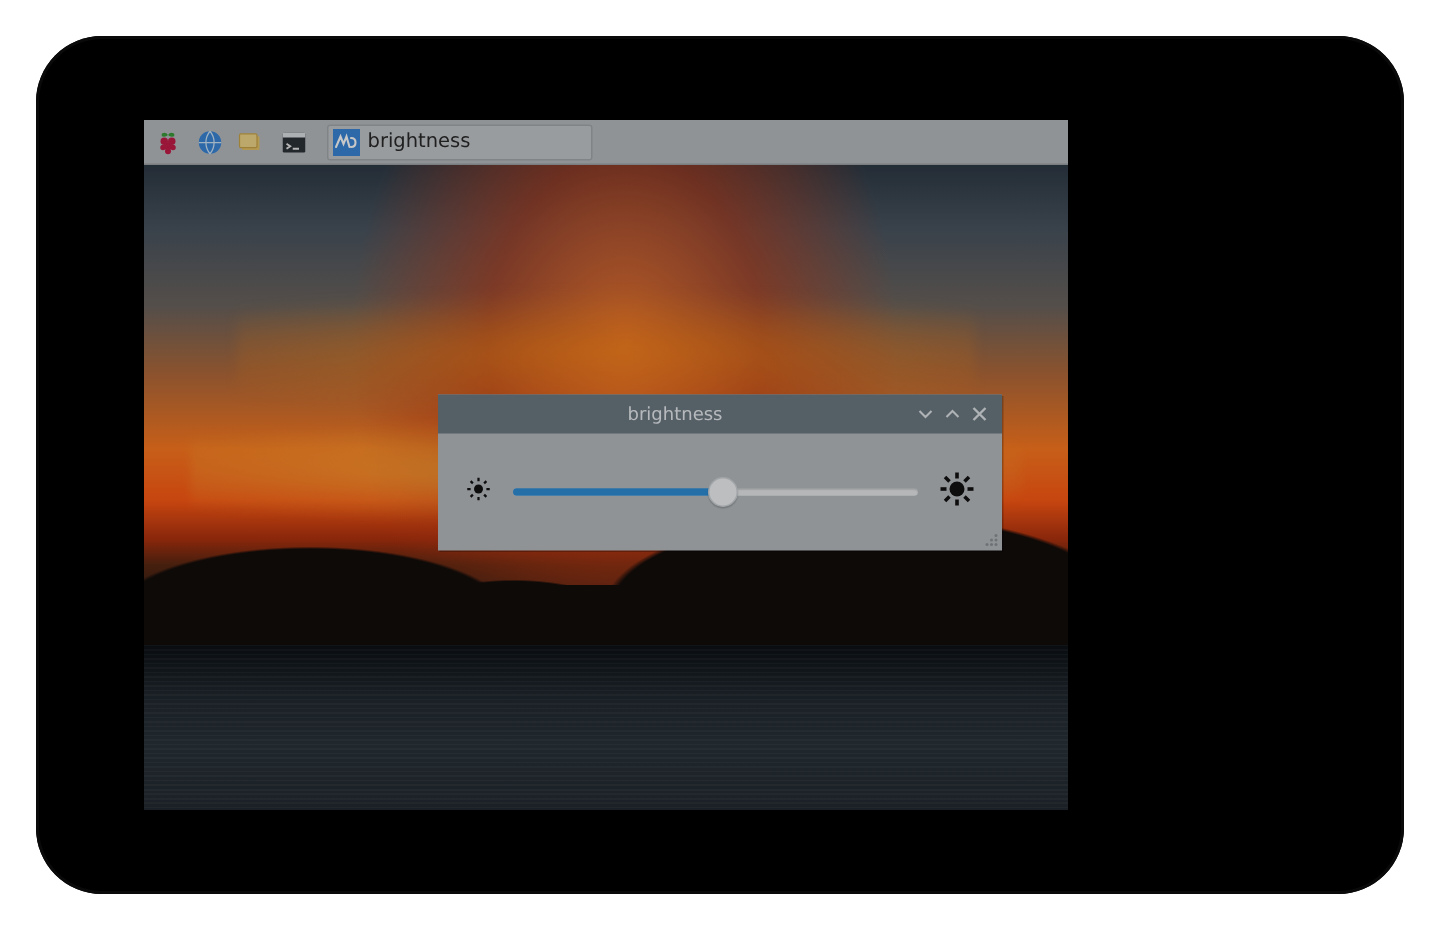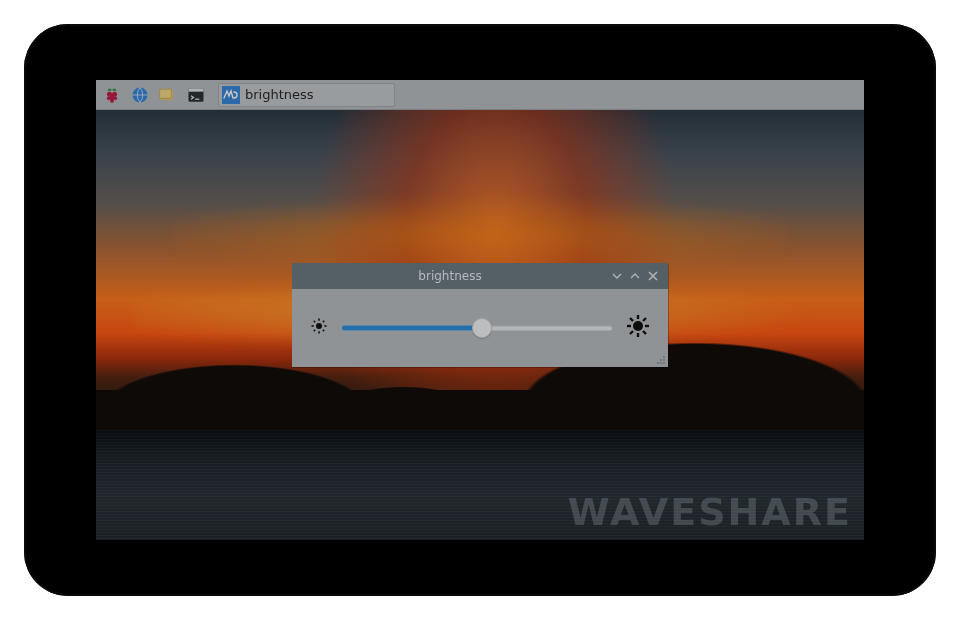--- a/index.html
+++ b/index.html
@@ -10,21 +10,21 @@
     position: absolute;
     left: 24px; top: 24px;
     width: 912px; height: 572px;
     background: #000000;
     border-radius: 44px;
     box-shadow: inset 0 0 0 2px #0a0a0a;
   }
   .screen {
     position: absolute;
     left: 72px; top: 56px;
-    width: 768px; height: 460px;
+    width: 616px; height: 460px;
     background: #1a1410;
     overflow: hidden;
   }
 
   
   .taskbar {
     position: absolute;
     left: 0; top: 0; right: 0; height: 30px;
     background: #b9bdc1;
     border-bottom: 1px solid #9ea2a6;
@@ -295,17 +295,16 @@
                 <circle cx="8" cy="5" r="1"></circle>
                 <circle cx="2" cy="8" r="1"></circle>
                 <circle cx="5" cy="8" r="1"></circle>
                 <circle cx="8" cy="8" r="1"></circle>
               </g>
             </svg>
         </div>
       </div>
     </div>
 
-    <div class="watermark">WAVESHARE</div>
 
     <div class="dim"></div>
   </div>
 </div>
 
 </body></html>

